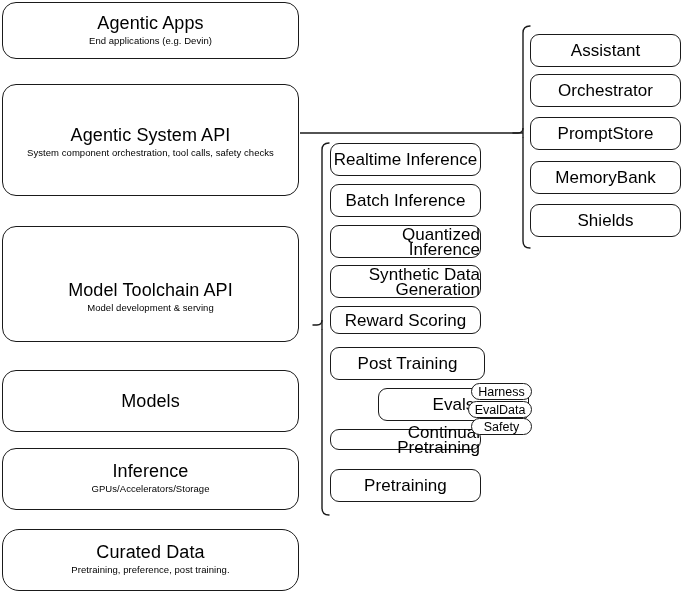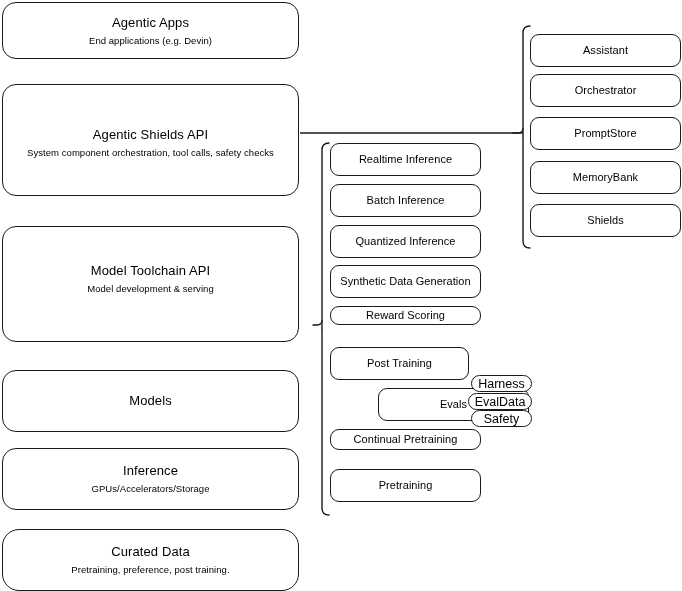--- a/index.html
+++ b/index.html
@@ -30,57 +30,58 @@
     align-items: center;
     justify-content: center;
     color: #000000;
     text-align: center;
   }
   
   .layer {
     border-radius: 14px;
   }
   .layer .title {
-    font-size: 13px;
+    font-size: 18px;
     line-height: 16px;
     letter-spacing: 0.1px;
   }
   .layer .subtitle {
     font-size: 9.5px;
     line-height: 13px;
     margin-top: 3px;
     letter-spacing: 0.05px;
   }
   
   .layer.text-upper {
     justify-content: flex-start;
   }
   
   .chip {
     border-radius: 9px;
-    font-size: 11px;
+    font-size: 17px;
     line-height: 15px;
     letter-spacing: 0.05px;
     text-align: right;
   }
   
   .pill {
     position: absolute;
     box-sizing: border-box;
     background: #ffffff;
     border: 1.4px solid #1a1a1a;
     border-radius: 999px;
     display: flex;
     align-items: center;
     justify-content: center;
     font-size: 12.5px;
     line-height: 14px;
     color: #000000;
     text-align: left;
     white-space: nowrap;
+    margin-top: 8px;
   }
   
   .connectors {
     position: absolute;
     left: 0;
     top: 0;
     width: 682px;
     height: 591px;
     pointer-events: none;
   }
@@ -89,25 +90,25 @@
 <body>
 
 <div id="canvas">
 
   <div class="node layer" style="left:2px; top:2px; width:297px; height:57px;">
     <div class="title">Agentic Apps</div>
     <div class="subtitle">End applications (e.g. Devin)</div>
   </div>
 
   <div class="node layer text-upper" style="left:2px; top:84px; width:297px; height:112px; padding-top:42px;">
-    <div class="title">Agentic Shields API</div>
+    <div class="title">Agentic System API</div>
     <div class="subtitle">System component orchestration, tool calls, safety checks</div>
   </div>
 
-  <div class="node layer text-upper" style="left:2px; top:226px; width:297px; height:116px; padding-top:36px;">
+  <div class="node layer text-upper" style="left:2px; top:226px; width:297px; height:116px; padding-top:55px;">
     <div class="title">Model Toolchain API</div>
     <div class="subtitle">Model development &amp; serving</div>
   </div>
 
   <div class="node layer" style="left:2px; top:370px; width:297px; height:62px;">
     <div class="title">Models</div>
   </div>
 
   <div class="node layer" style="left:2px; top:448px; width:297px; height:62px;">
     <div class="title">Inference</div>
@@ -139,24 +140,24 @@
   </div>
   <div class="node chip" style="left:330px; top:184px; width:151px; height:33px;">
     <span>Batch Inference</span>
   </div>
   <div class="node chip" style="left:330px; top:225px; width:151px; height:33px;">
     <span>Quantized Inference</span>
   </div>
   <div class="node chip" style="left:330px; top:265px; width:151px; height:33px;">
     <span>Synthetic Data Generation</span>
   </div>
-  <div class="node chip" style="left:330px; top:306px; width:151px; height:19px;">
+  <div class="node chip" style="left:330px; top:306px; width:151px; height:28px;">
     <span>Reward Scoring</span>
   </div>
-  <div class="node chip" style="left:330px; top:347px; width:139px; height:33px;">
+  <div class="node chip" style="left:330px; top:347px; width:155px; height:33px;">
     <span>Post Training</span>
   </div>
   <div class="node chip" style="left:330px; top:388px; width:151px; height:33px;margin-left:48px;">
     <span>Evals</span>
   </div>
   <div class="node chip" style="left:330px; top:429px; width:151px; height:21px;">
     <span>Continual Pretraining</span>
   </div>
   <div class="node chip" style="left:330px; top:469px; width:151px; height:33px;">
     <span>Pretraining</span>

